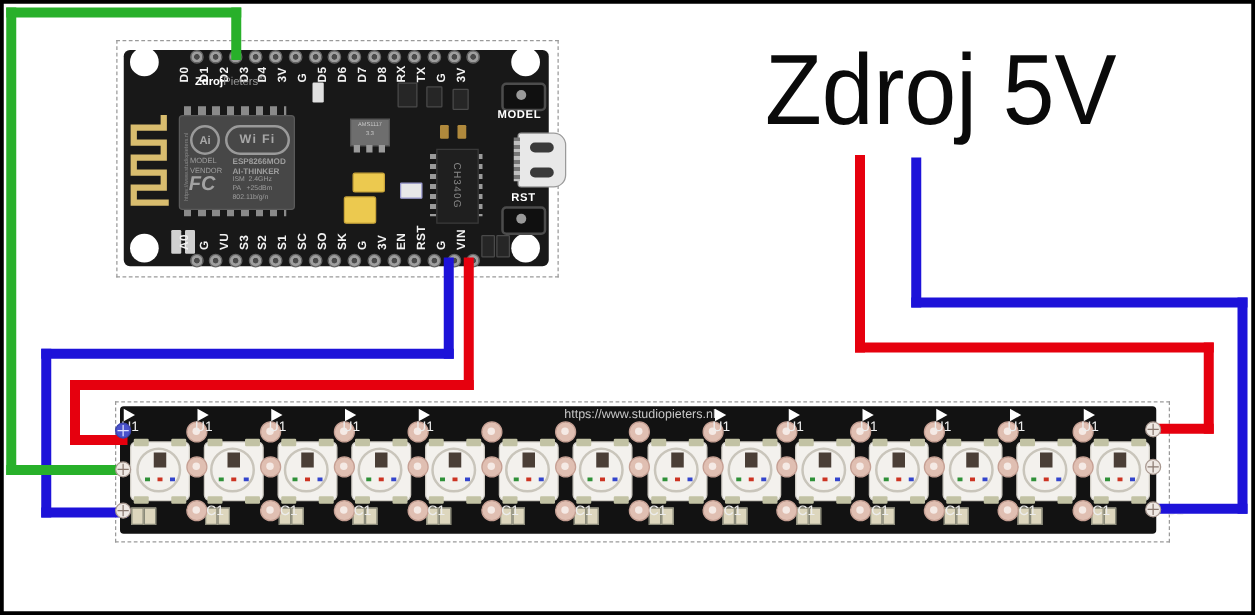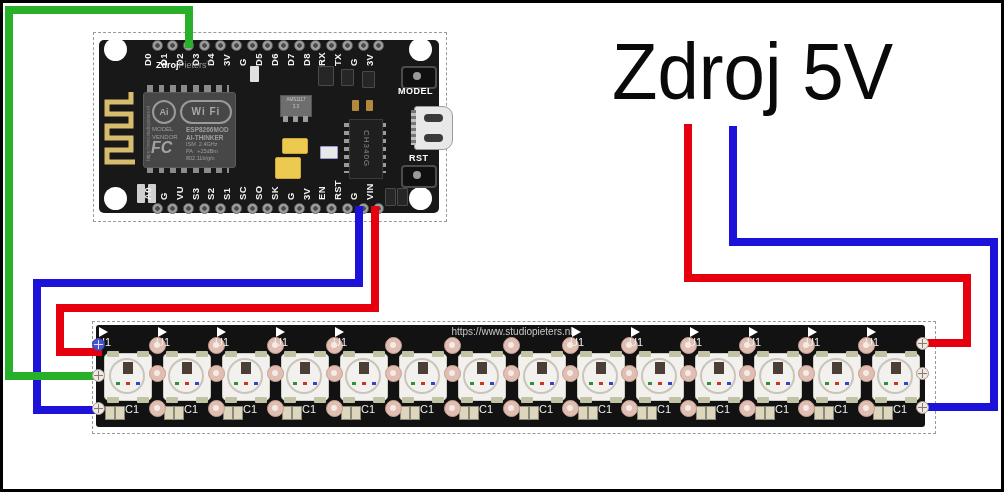--- a/index.html
+++ b/index.html
@@ -64,21 +64,21 @@
   #strip-url{position:absolute;left:402px;top:326px;width:220px;text-align:center;font-size:10px;color:#c8c8c8;z-index:15;}
   .ledpkg{position:absolute;width:46px;height:46px;background:#f3f1ed;border:1px solid #cfccc4;border-radius:5px;z-index:12;}
   .ledtab{position:absolute;width:12px;height:6px;background:#c2c2a4;border-radius:1px;}
   .ledring{position:absolute;left:4px;top:4px;width:32px;height:32px;border:2px solid #c9c5bb;border-radius:50%;}
   .ledchip{position:absolute;left:18px;top:8px;width:10px;height:12px;background:#4a3e36;}
   .leddot{position:absolute;top:28px;width:4px;height:3px;}
   .u1{position:absolute;font-size:11px;color:#ededed;z-index:13;}
   .tri{position:absolute;width:0;height:0;border-left:9px solid #fff;border-top:5px solid transparent;
        border-bottom:5px solid transparent;z-index:13;}
   .c1pad{position:absolute;width:8px;height:12px;background:#ddd6bd;border:1px solid #8a8a7a;z-index:12;}
-  .c1{position:absolute;font-size:11px;color:#ededed;z-index:13;}
+  .c1{position:absolute;font-size:11px;color:#ededed;z-index:13;padding-left:40px;}
   .pad{position:absolute;width:15px;height:15px;border-radius:50%;background:#e0bfb2;border:1px solid #c59f93;z-index:12;}
   .pad::after{content:"";position:absolute;left:4px;top:4px;width:6px;height:6px;border-radius:50%;background:#f5eae5;}
   .star{position:absolute;width:11px;height:11px;border-radius:50%;background:#efe9e4;border:1px solid #a89890;z-index:40;}
   .star::before,.star::after{content:"";position:absolute;left:5px;top:1px;width:1px;height:9px;background:#8a7a70;}
   .star::after{transform:rotate(90deg);}
   .star.blue{background:#4a52cc;border-color:#3a42aa;}
   .star.blue::before,.star.blue::after{background:#dfe2ff;}
 
   
   #power-label{position:absolute;left:612px;top:32px;font-size:80px;line-height:1;color:#0a0a0a;

